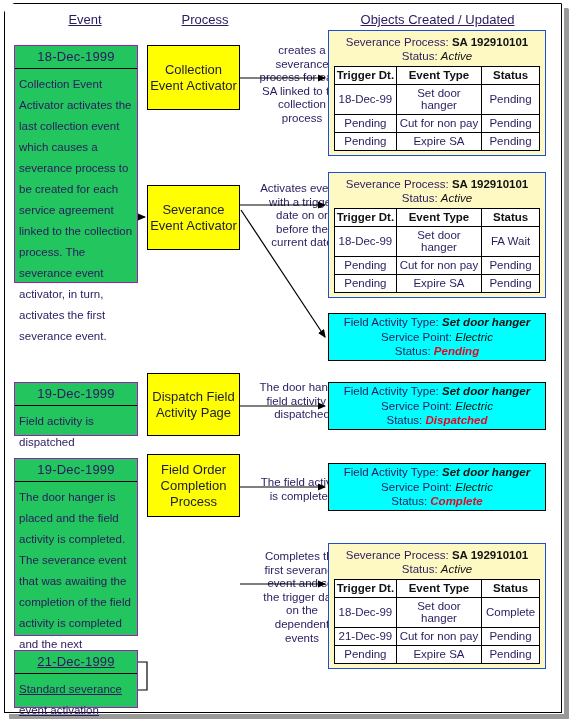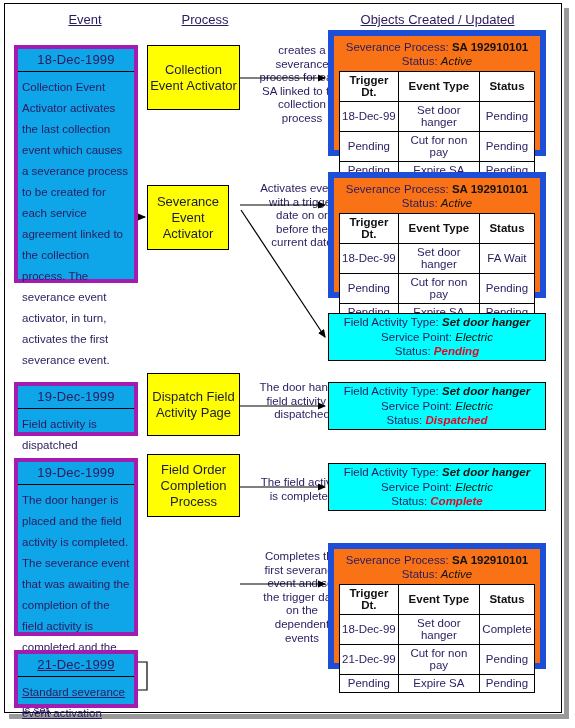--- a/index.html
+++ b/index.html
@@ -6,20 +6,21 @@
   body{
     font-family:"Liberation Sans","DejaVu Sans",sans-serif;
     color:#2b1a5e;
     -webkit-font-smoothing:none;
   }
   #page{
     position:relative;
     width:575px;height:728px;
     overflow:hidden;
     background:#ffffff;
+    border-radius:26px;
   }
   
   .outer-frame{
     position:absolute;left:4px;top:3px;width:558px;height:710px;
     border:1px solid #000;
     background:#fff;
     box-sizing:border-box;
   }
   .shadow-right{
     position:absolute;left:564px;top:8px;width:5px;height:710px;
@@ -33,22 +34,22 @@
     position:absolute;
     font-size:13px;
     text-decoration:underline;
     text-align:center;
     color:#2b1a5e;
     white-space:nowrap;
   }
   
   .ev{
     position:absolute;
-    border:4px solid #a21caf;
-    background:#0ea5e9;
+    border:1px solid #a21caf;
+    background:#22c55e;
     box-sizing:border-box;
   }
   .ev-date{
     border-bottom:1px solid #000;
     text-align:center;
     font-size:13px;
     padding:3px 0 4px 0;
     color:#2b1a5e;
     letter-spacing:0.2px;
   }
@@ -76,22 +77,22 @@
     position:absolute;
     text-align:center;
     font-size:11.5px;
     line-height:13.6px;
     color:#2b1a5e;
     margin-left:16px;
   }
   
   .panel{
     position:absolute;
-    background:#f97316;
-    border:6px solid #1d4ed8;
+    background:#fef9c3;
+    border:1px solid #1d4ed8;
     box-sizing:border-box;
     padding:4px 5px 6px 5px;
   }
   .panel-title{
     text-align:center;
     font-size:11.5px;
     line-height:14px;
     color:#2b1a5e;
     padding-bottom:3px;
   }
@@ -160,21 +161,21 @@
 
   <div class="ev" style="left:14px;top:650px;width:124px;height:58px;text-decoration:underline;">
     <div class="ev-date">21-Dec-1999</div>
     <div class="ev-body">Standard severance event activation</div>
   </div>
 
   <div class="proc" style="left:147px;top:45px;width:93px;height:65px;">
     <span>Collection Event Activator</span>
   </div>
 
-  <div class="proc" style="left:147px;top:185px;width:82px;height:65px;">
+  <div class="proc" style="left:147px;top:185px;width:93px;height:65px;">
     <span>Severance Event Activator</span>
   </div>
 
   <div class="proc" style="left:147px;top:373px;width:93px;height:63px;">
     <span>Dispatch Field Activity Page</span>
   </div>
 
   <div class="proc" style="left:147px;top:454px;width:93px;height:63px;">
     <span>Field Order Completion Process</span>
   </div>

